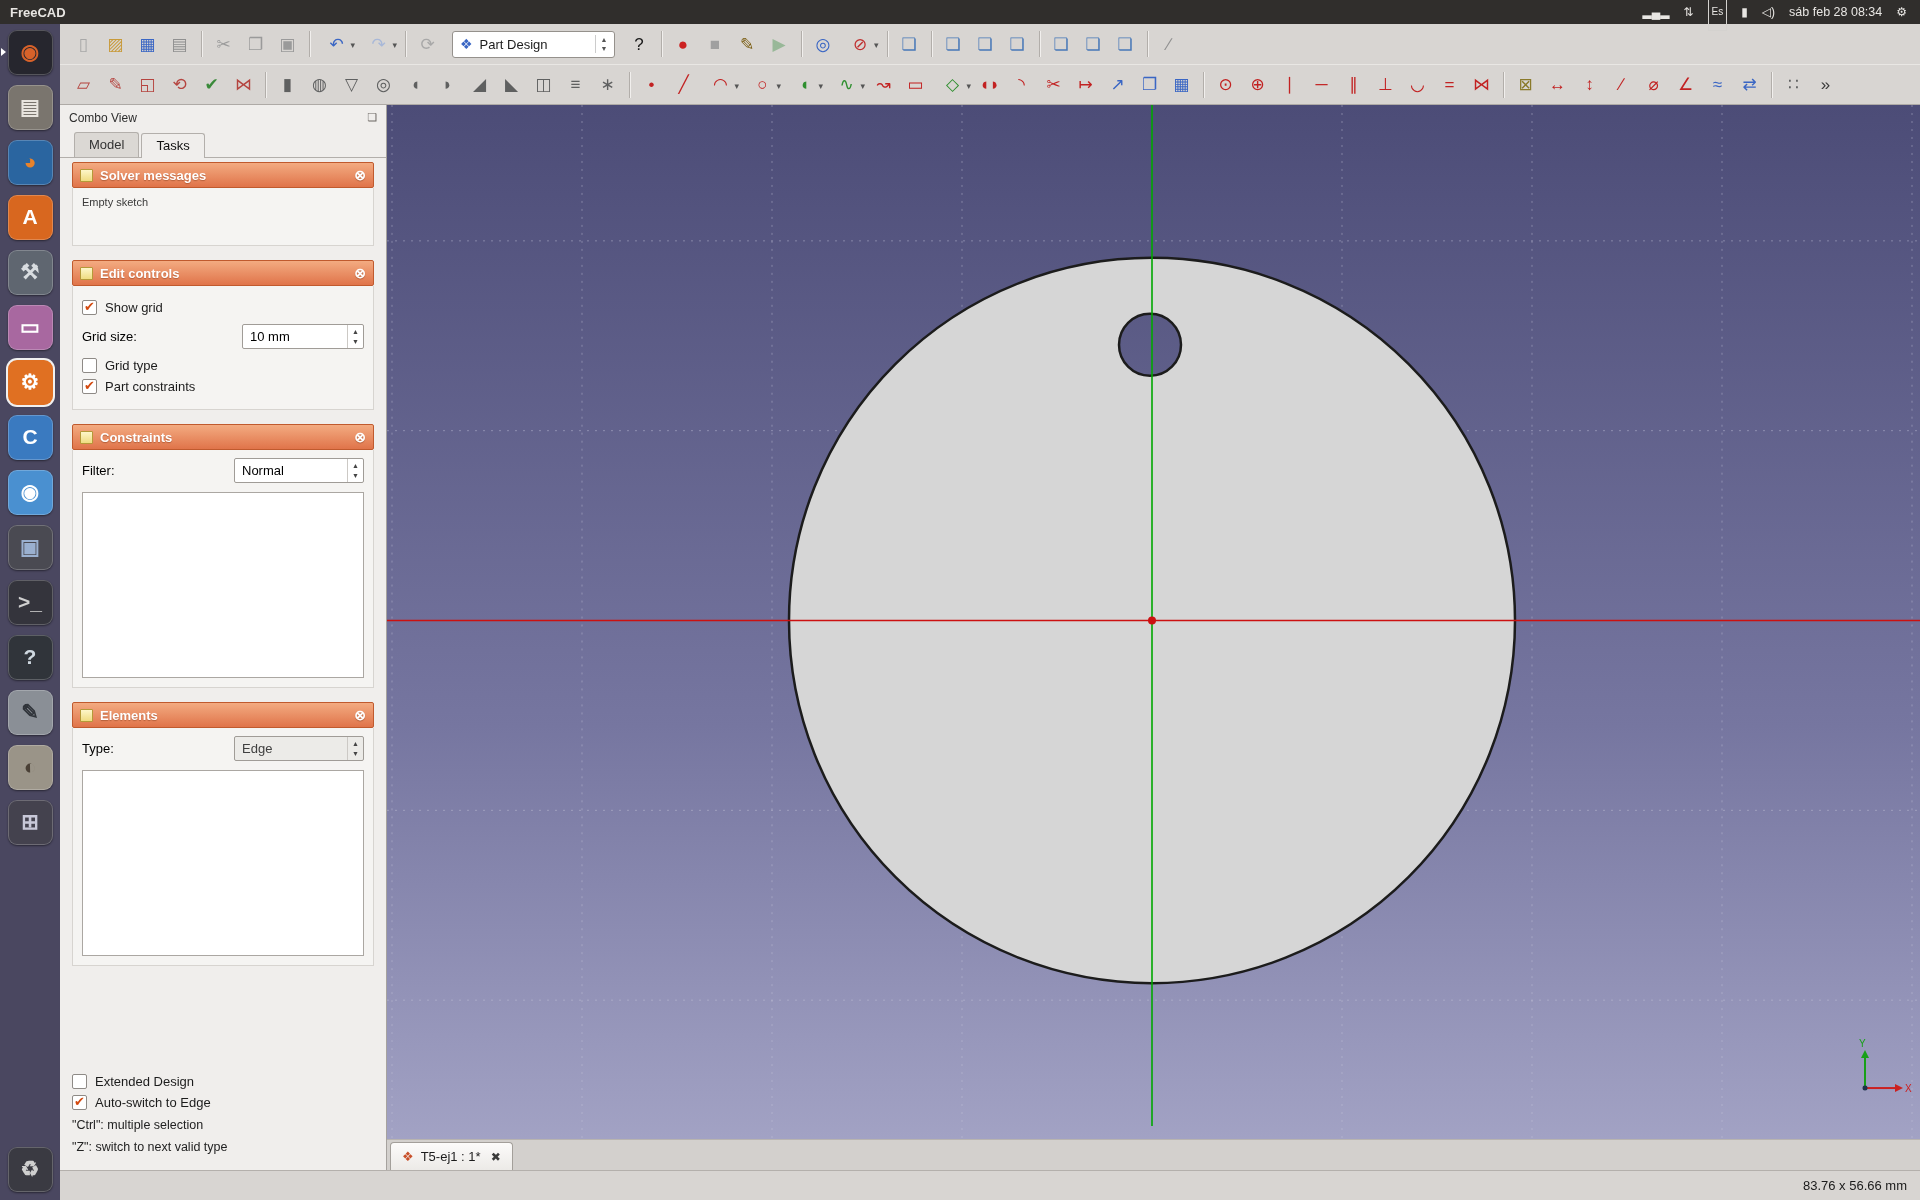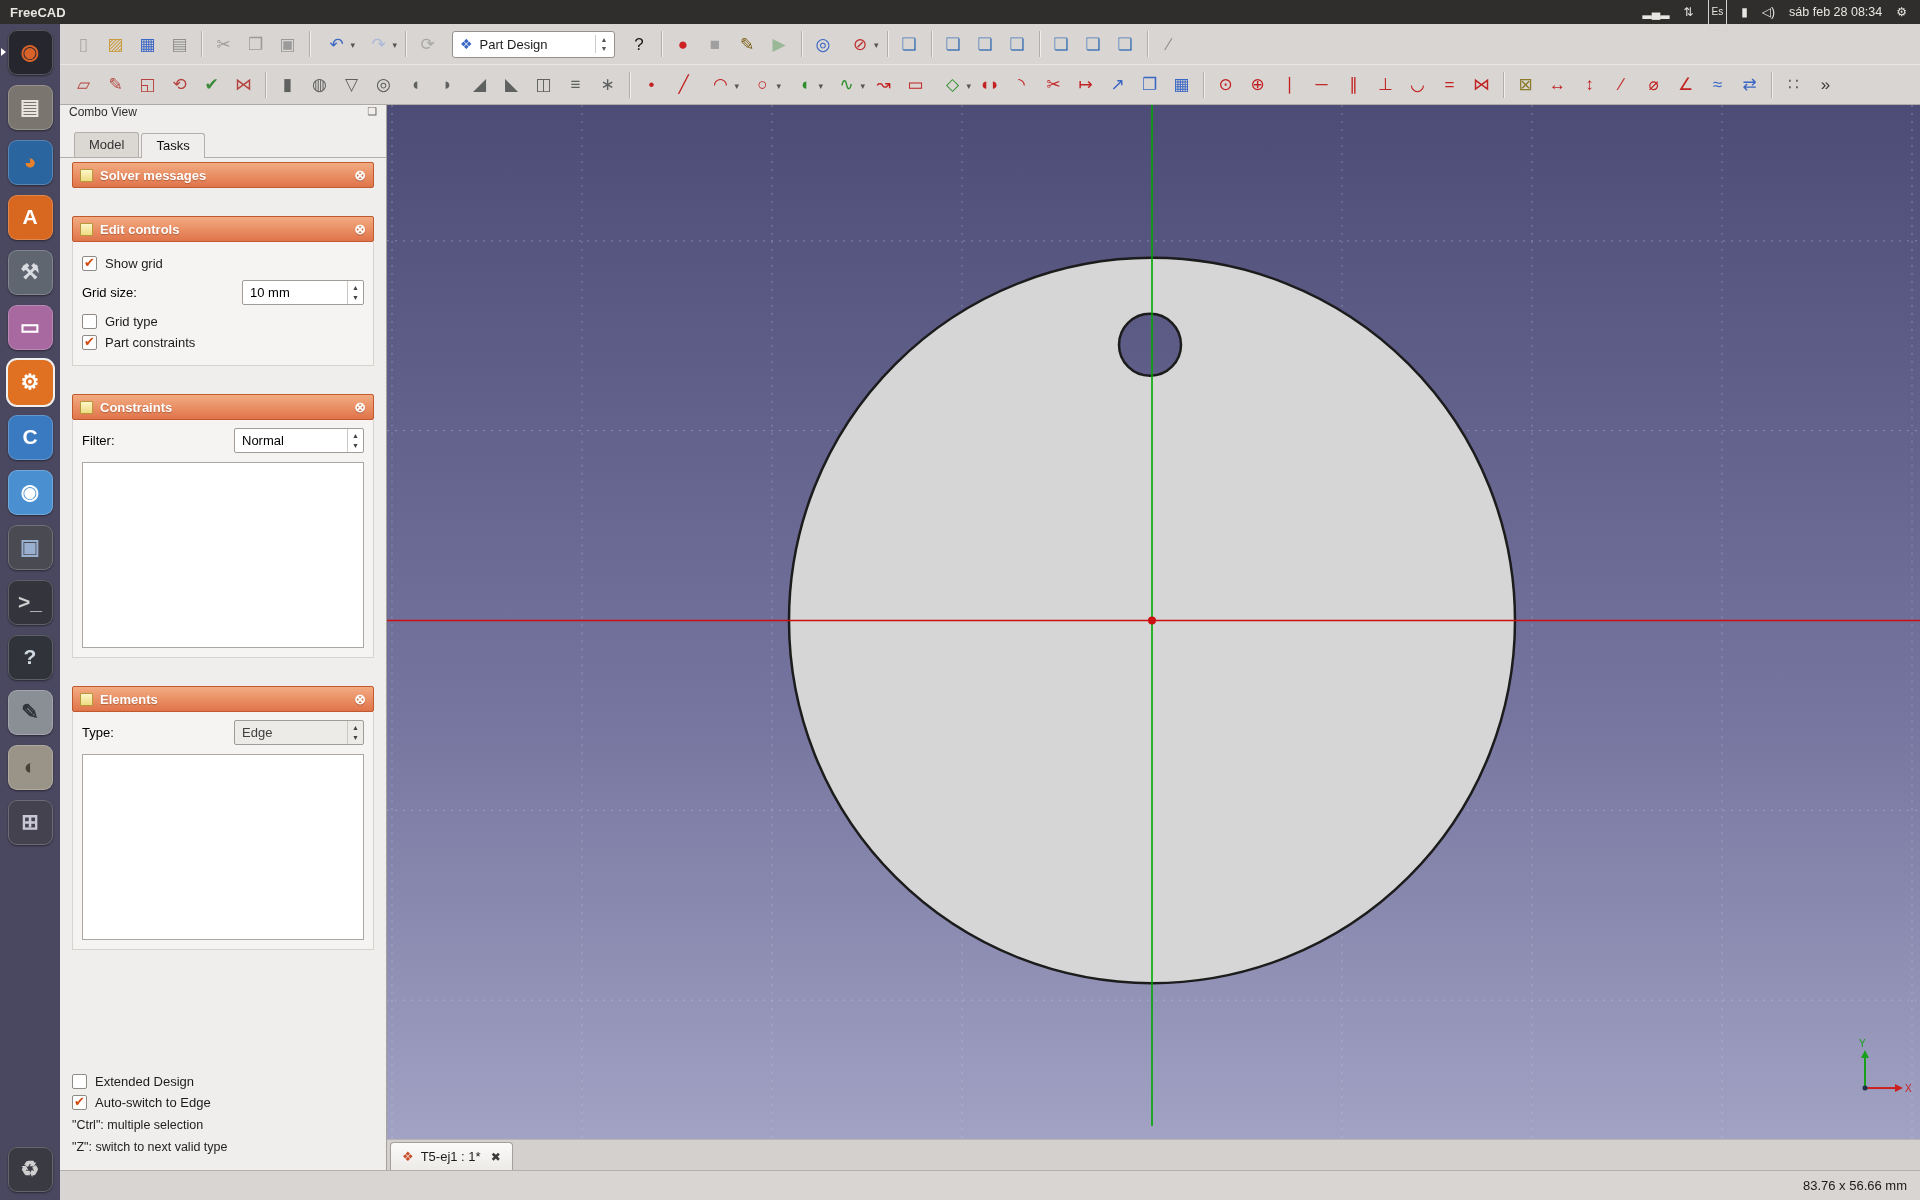--- a/index.html
+++ b/index.html
@@ -40,29 +40,29 @@
   .wb-combo{display:flex;align-items:center;height:27px;background:#fff;border:1px solid #95918c;border-radius:3px;padding:0 3px 0 7px;margin:0 8px;gap:7px}
   .wb-icon{color:#3a66c4;font-size:14px}
   .wb-value{min-width:108px;color:#1c1c1c}
   .wb-spin{display:flex;flex-direction:column;color:#555;font-size:7px;line-height:1.3;padding:0 3px 0 5px;border-left:1px solid #ccc}
 
   
   .content{flex:1;display:flex;min-height:0}
 
   
   .combo-view{width:327px;flex:none;background:#f0eeec;border-right:1px solid #a6a29e;display:flex;flex-direction:column;overflow:hidden}
-  .cv-header{height:25px;display:flex;align-items:flex-start;padding:0 9px;font-size:12px;color:#2d2d2d}
+  .cv-header{height:25px;display:flex;align-items:center;padding:0 9px;font-size:12px;color:#2d2d2d}
   .cv-float{margin-left:auto;color:#6e6a66;font-size:11px}
   .cv-tabs{display:flex;align-items:flex-end;gap:2px;padding:0 14px;height:28px;border-bottom:1px solid #b3afab}
   .cv-tab{padding:4px 14px 5px;border:1px solid #b3afab;border-bottom:none;border-radius:3px 3px 0 0;background:#dbd8d4;color:#333;cursor:default}
   .cv-tab.active{background:#f0eeec;position:relative;top:1px;color:#111}
   .cv-btnrow{display:flex;justify-content:center;gap:8px;padding:13px 0 9px}
   .cv-btn{min-width:82px;height:27px;background:linear-gradient(#fdfdfc,#e9e6e2);border:1px solid #98948f;border-radius:4px;color:#222;display:flex;align-items:center;justify-content:center;cursor:default}
   .cv-body{flex:1;padding:4px 12px 0;overflow:hidden}
-  .cv-section{margin-bottom:28px}
+  .cv-section{margin-bottom:14px}
   .sec-header{height:26px;display:flex;align-items:center;gap:7px;padding:0 7px;background:linear-gradient(#f3ab81,#e0744a);border:1px solid #c05a2e;border-radius:2px;color:#fff;font-weight:bold;text-shadow:0 1px 1px rgba(90,30,0,.35)}
   .sec-note{width:13px;height:13px;background:linear-gradient(#fdf6c9,#efdc81);border:1px solid #b49a38;border-radius:1px;flex:none}
   .sec-collapse{margin-left:auto;color:#fff;font-size:14px;line-height:1}
   .sec-body{border:1px solid #d7d4d0;border-top:none;background:#f5f4f2;padding:8px 9px 9px}
   .solver-msg{font-size:11px;color:#3a3a3a;min-height:40px}
   .cv-row{display:flex;align-items:center;gap:8px;margin:6px 0;color:#1c1c1c}
   .cb{width:15px;height:15px;background:#fff;border:1px solid #8e8a86;border-radius:2px;position:relative;flex:none;cursor:default}
   .cb.checked::after{content:"✔";position:absolute;left:1px;top:-2px;font-size:13px;color:#d3490f}
   .grid-row{display:flex;align-items:center;margin:9px 0}
   .grid-row .rlabel{flex:1}
@@ -536,20 +536,23 @@
           <span class="cv-tab active">Tasks</span>
         </div>
 
         <div class="cv-body">
 
           <section class="cv-section">
             <div class="sec-header">
               <span class="sec-note"></span>
               <span>Solver messages</span>
               <span class="sec-collapse">⊗</span>
+            </div>
+            <div class="sec-body">
+              <div class="solver-msg">Empty sketch</div>
             </div>
           </section>
 
           <section class="cv-section">
             <div class="sec-header">
               <span class="sec-note"></span>
               <span>Edit controls</span>
               <span class="sec-collapse">⊗</span>
             </div>
             <div class="sec-body">

